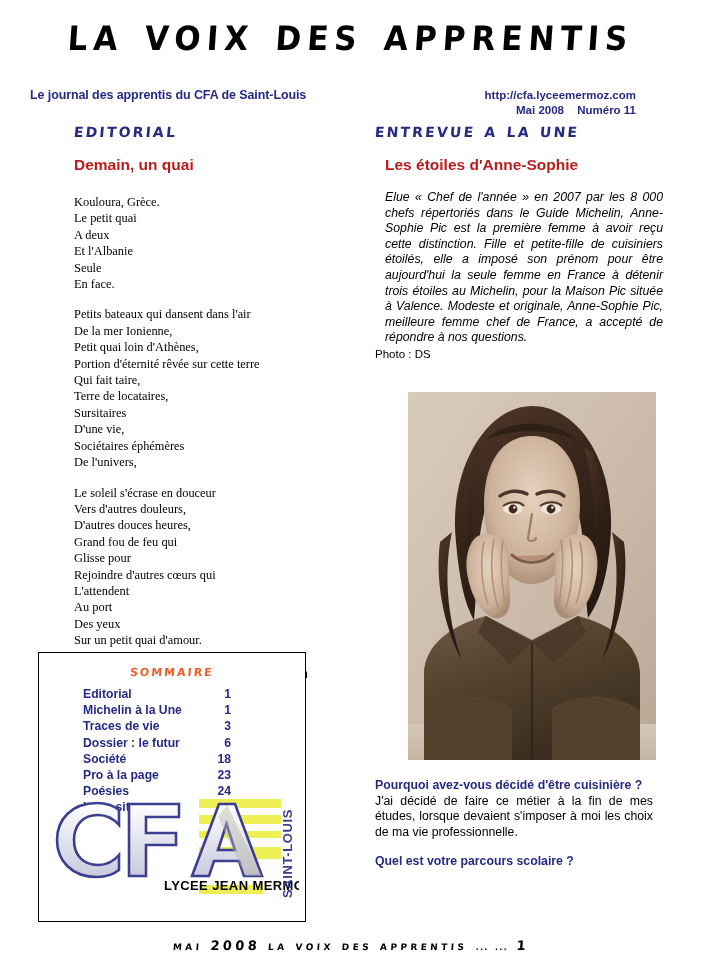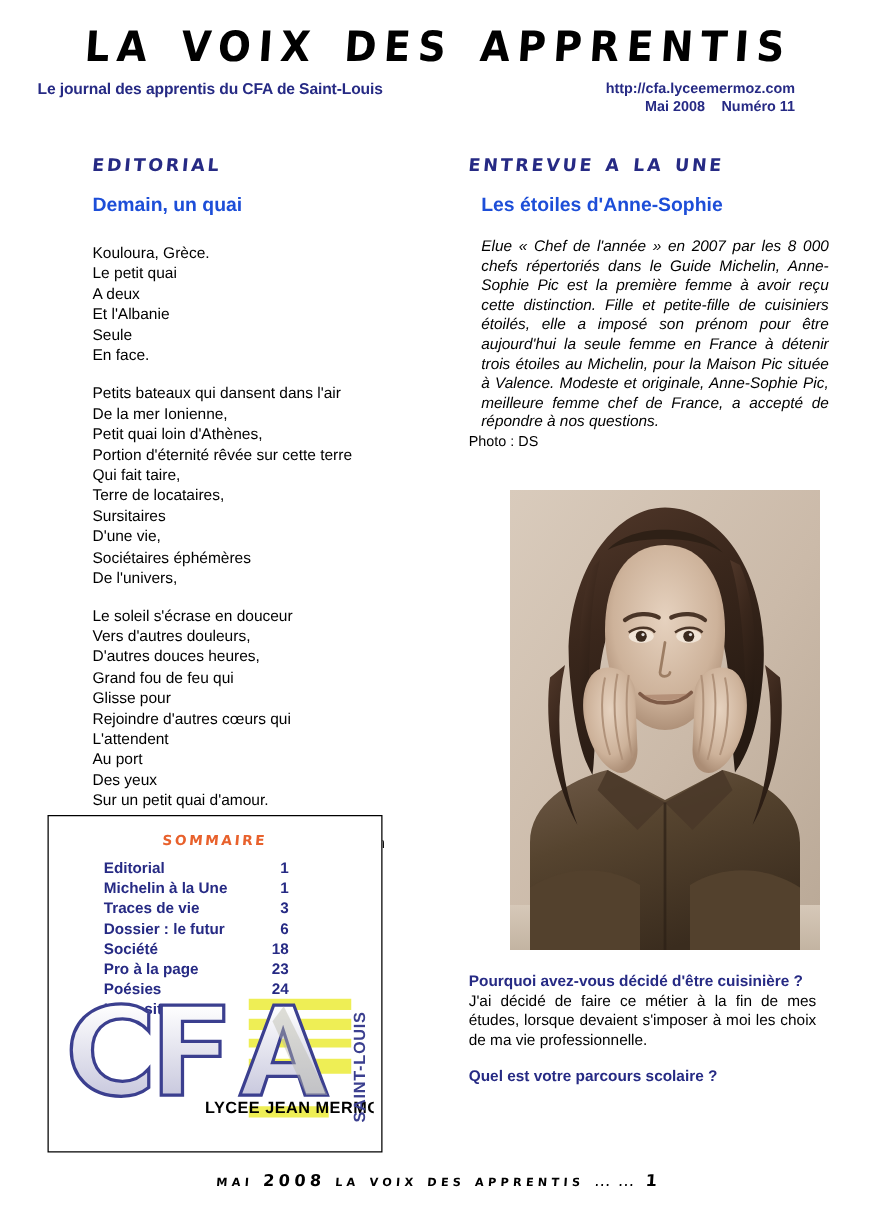--- a/index.html
+++ b/index.html
@@ -25,21 +25,21 @@
     font-size:44px;
     line-height:52px;
     letter-spacing:6px;
     color:#000;
     transform:skewX(-4deg) scaleY(1.08);
     transform-origin:center;
     font-variant:small-caps;
     text-transform:lowercase;
     white-space:nowrap;
   }
-  .sub-row{position:absolute;left:0;top:64px;width:680px;height:32px;}
+  .sub-row{position:absolute;left:0;top:88px;width:680px;height:32px;}
   .subtitle{
     position:absolute;left:30px;top:0;
     font-size:12.5px;font-weight:bold;color:#262a84;
     letter-spacing:-0.1px;
   }
   .masthead-right{
     position:absolute;right:44px;top:0;text-align:right;
     font-size:11.5px;font-weight:bold;color:#262a84;line-height:15px;
   }
   .masthead-right .issue span{margin-left:10px;}
@@ -56,30 +56,30 @@
     color:#262a84;
     font-variant:small-caps;
     text-transform:lowercase;
     transform:skewX(-5deg);
     transform-origin:left center;
     display:block;
     margin:0 0 4px 0;
   }
   .hand-head.left-ind{margin-left:36px;}
   .sub-head{
-    font-size:15.5px;font-weight:bold;color:#1d4ed8;
+    font-size:15.5px;font-weight:bold;color:#b91c1c;
     margin:14px 0 0 0;
   }
   .col-left .sub-head{margin-left:36px;}
   .col-right .sub-head{margin-left:10px;}
 
   
   .poem{
     margin:20px 0 0 36px;
-    font-size:12.4px;line-height:16.4px;color:#000;
+    font-size:12.4px;line-height:16.4px;color:#000;font-family:Liberation Serif, serif;
   }
   .poem .stanza{margin:0 0 14px 0;}
   .poem .stanza:last-child{margin-bottom:0;}
   .byline{
     margin:18px 30px 0 0;text-align:right;
     font-size:12.2px;color:#000;
   }
 
   
   .sommaire-box{

